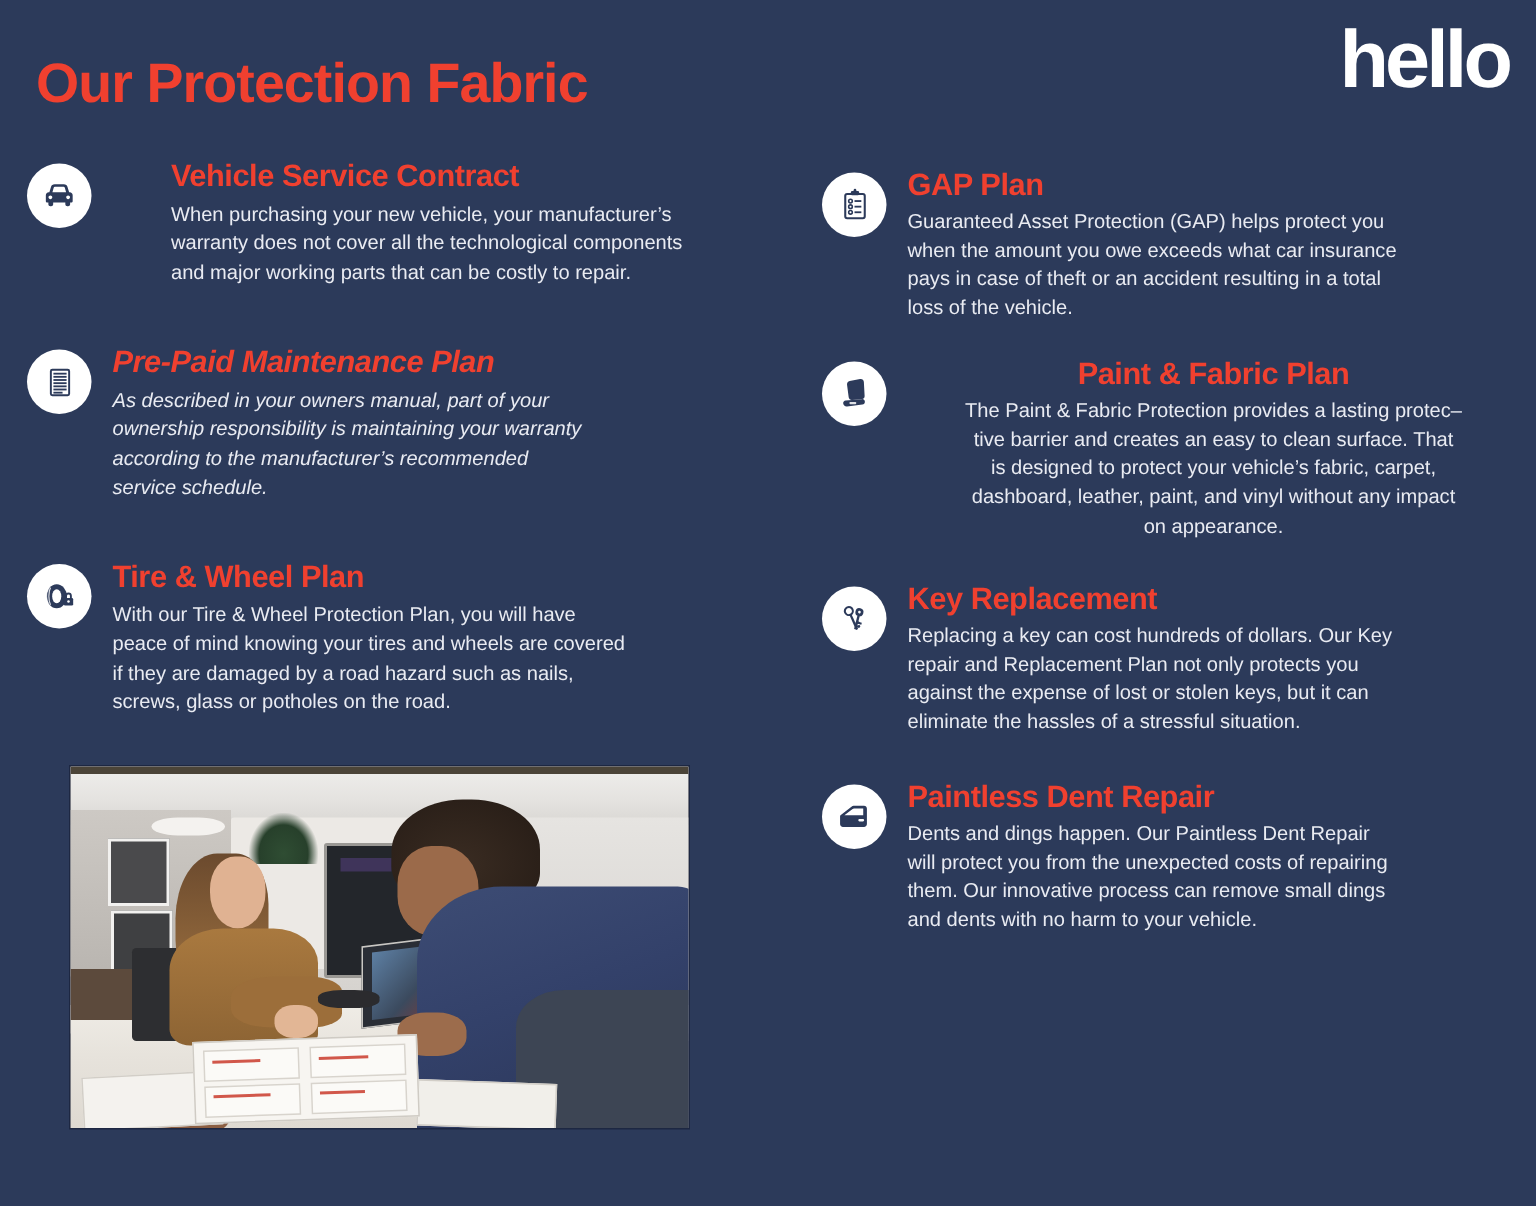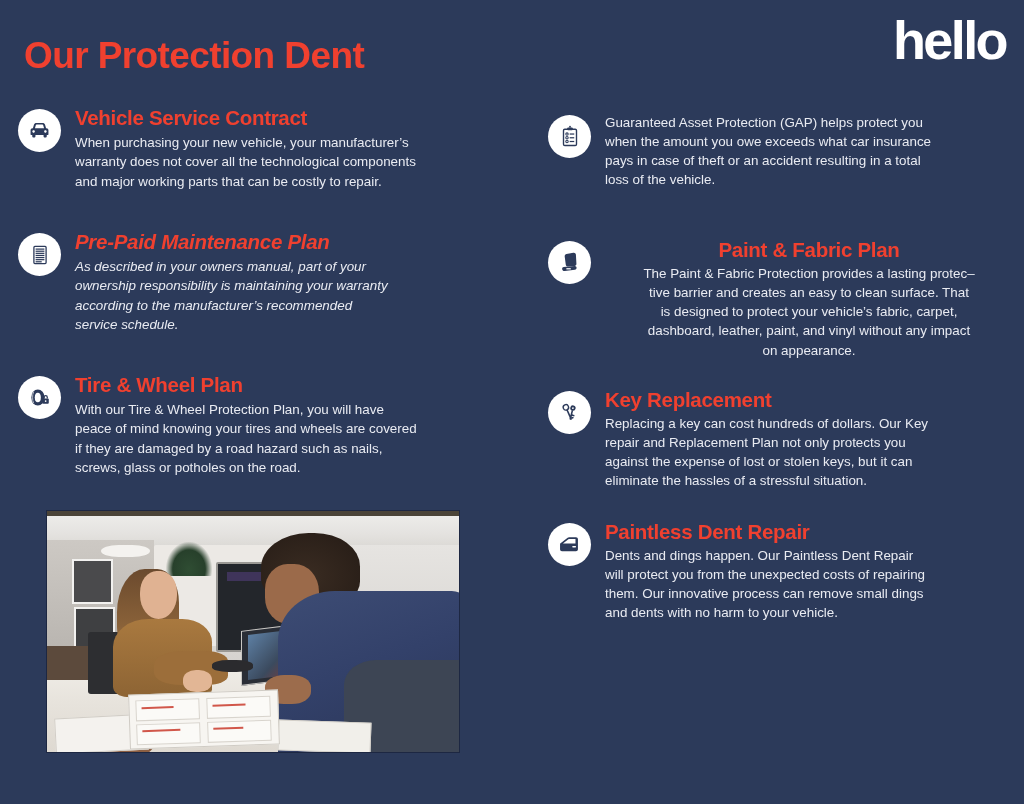--- a/index.html
+++ b/index.html
@@ -110,21 +110,21 @@
   }
   .plan-desc {
     font-size: 13.4px;
     color: #e9ebf2;
     line-height: 1.45;
     margin: 0;
     white-space: pre-line;
   }
 
   
-  #plan-vsc  { top: 107px; left: 0;  width: 500px; }
+  #plan-vsc  { top: 107px; left: 0;  width: 500px; gap: 39px; }
   #plan-ppm  { top: 231px; left: 0;  width: 500px; font-style: italic; }
   #plan-tw   { top: 374px; left: 0;  width: 500px; }
 
   
   #plan-gap  { top: 113px; left: 0;  width: 465px; }
   #plan-pf   { top: 239px; left: 0;  width: 465px; text-align: center; }
   #plan-key  { top: 389px; left: 0;  width: 465px; }
   #plan-pdr  { top: 521px; left: 0;  width: 465px; }
 
   
@@ -297,21 +297,21 @@
 </style>
 </head>
 <body>
 
 <div class="page">
 
   <div class="logo">
     <span class="logo-word">hello</span>
   </div>
 
-  <h1 class="page-title">Our Protection Dent</h1>
+  <h1 class="page-title">Our Protection Fabric</h1>
 
   <div class="col col-left">
 
     <div class="plan" id="plan-vsc">
       <div class="plan-icon">
         <svg width="27" height="27" viewBox="0 0 32 32" aria-hidden="true">
           <path fill="#2c3a5a" d="M9.4 9.2C9.8 7.8 10.9 7 12.4 7h7.2c1.5 0 2.6.8 3 2.2l1.2 4.1h.5c1.3 0 2.3 1.1 2.3 2.4v4.6c0 .6-.5 1.1-1.1 1.1h-.9v1.3c0 .9-.7 1.6-1.6 1.6h-.6c-.9 0-1.6-.7-1.6-1.6v-1.3H11.2v1.3c0 .9-.7 1.6-1.6 1.6H9c-.9 0-1.6-.7-1.6-1.6v-1.3h-.9c-.6 0-1.1-.5-1.1-1.1v-4.6c0-1.3 1-2.4 2.3-2.4h.5l1.2-4.1zm2.2.5-1 3.6h10.8l-1-3.6c-.15-.5-.5-.8-1-.8h-6.8c-.5 0-.85.3-1 .8zM9 15.8c-.85 0-1.5.65-1.5 1.45S8.15 18.7 9 18.7s1.5-.65 1.5-1.45S9.85 15.8 9 15.8zm14 0c-.85 0-1.5.65-1.5 1.45s.65 1.45 1.5 1.45 1.5-.65 1.5-1.45-.65-1.45-1.5-1.45z"></path>
         </svg>
       </div>
       <div class="plan-body">
@@ -387,20 +387,21 @@
             <circle cx="12.3" cy="21.6" r="1.5"></circle>
           </g>
           <g fill="#2c3a5a">
             <rect x="15.6" y="11.6" width="5.6" height="1.5"></rect>
             <rect x="15.6" y="16.2" width="5.6" height="1.5"></rect>
             <rect x="15.6" y="20.8" width="5.6" height="1.5"></rect>
           </g>
         </svg>
       </div>
       <div class="plan-body">
+        <div class="plan-title">GAP Plan</div>
         <div class="plan-desc">Guaranteed Asset Protection (GAP) helps protect you
 when the amount you owe exceeds what car insurance
 pays in case of theft or an accident resulting in a total
 loss of the vehicle.</div>
       </div>
     </div>
 
     <div class="plan" id="plan-pf">
       <div class="plan-icon">
         <svg width="27" height="27" viewBox="0 0 32 32" aria-hidden="true">

